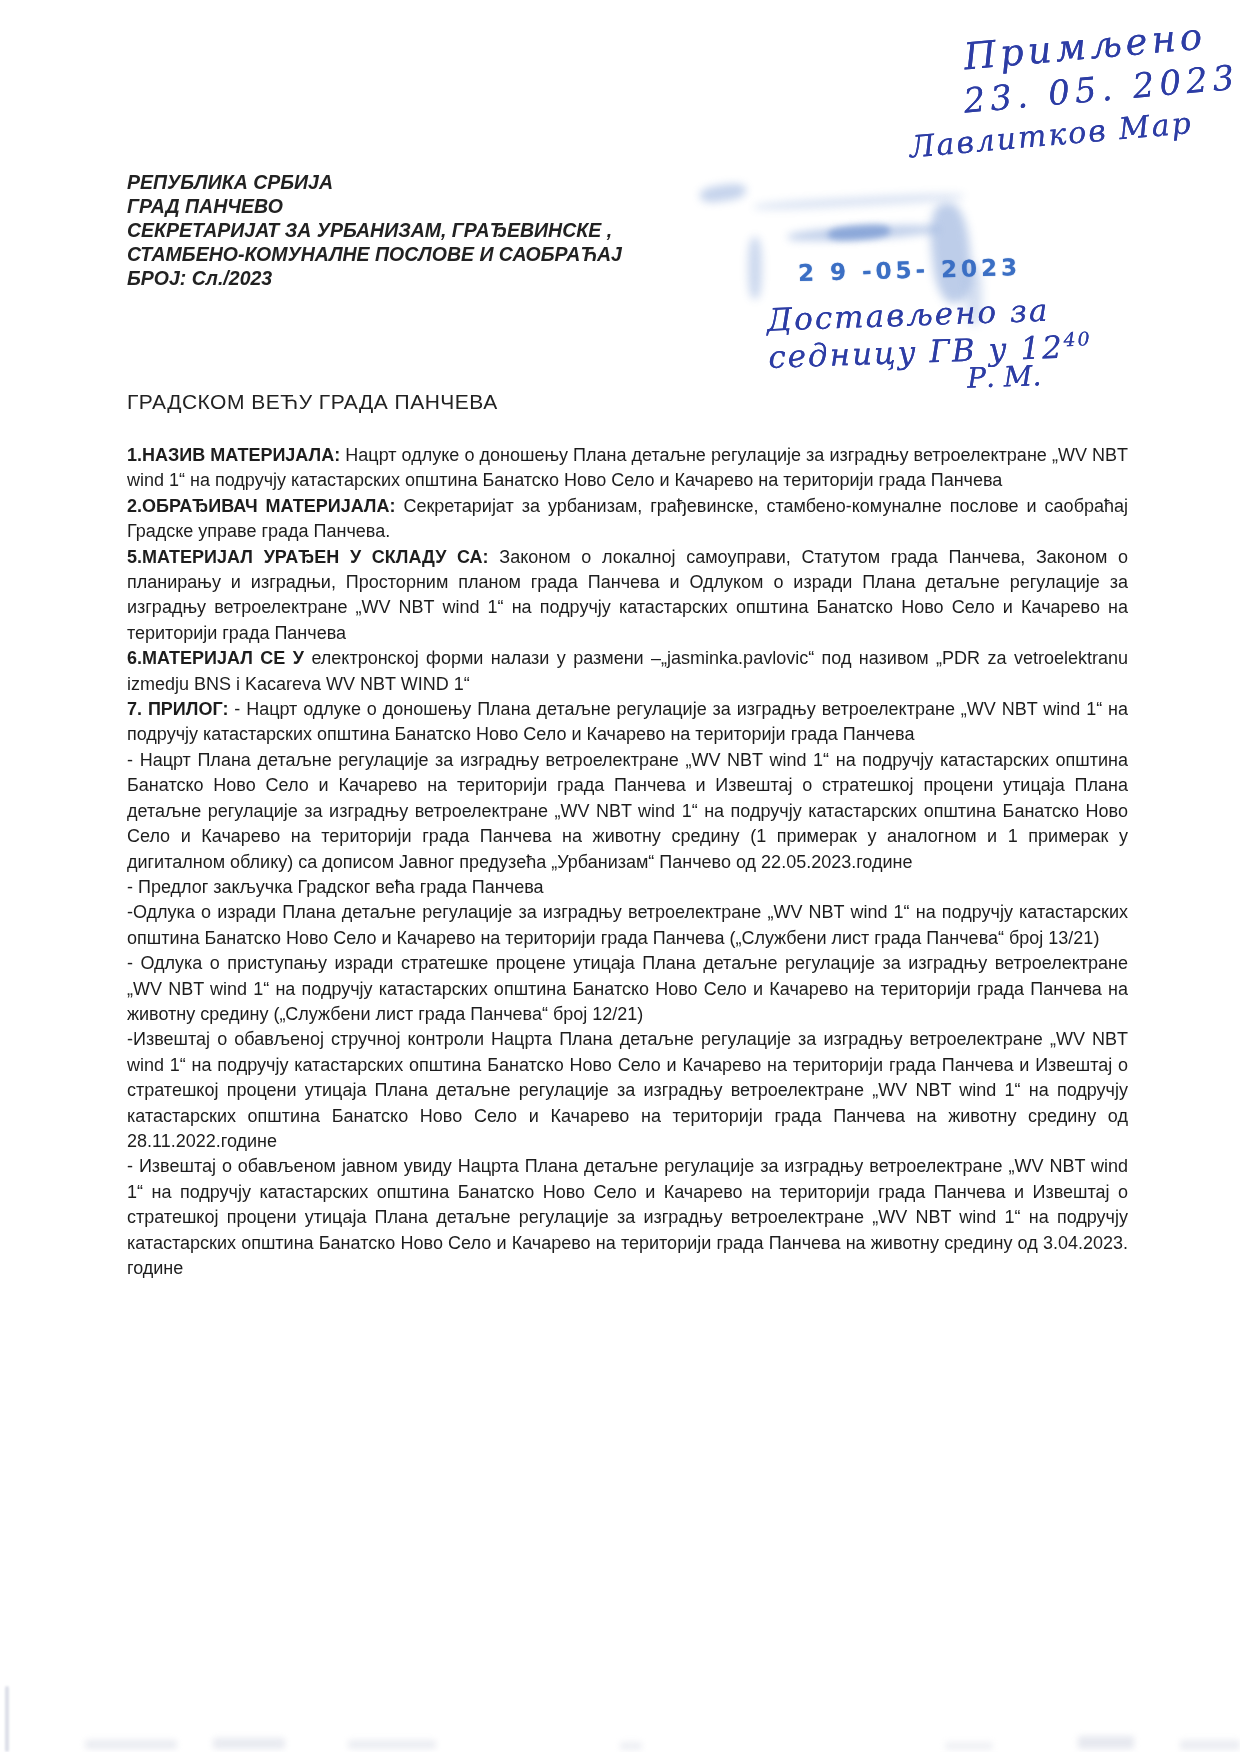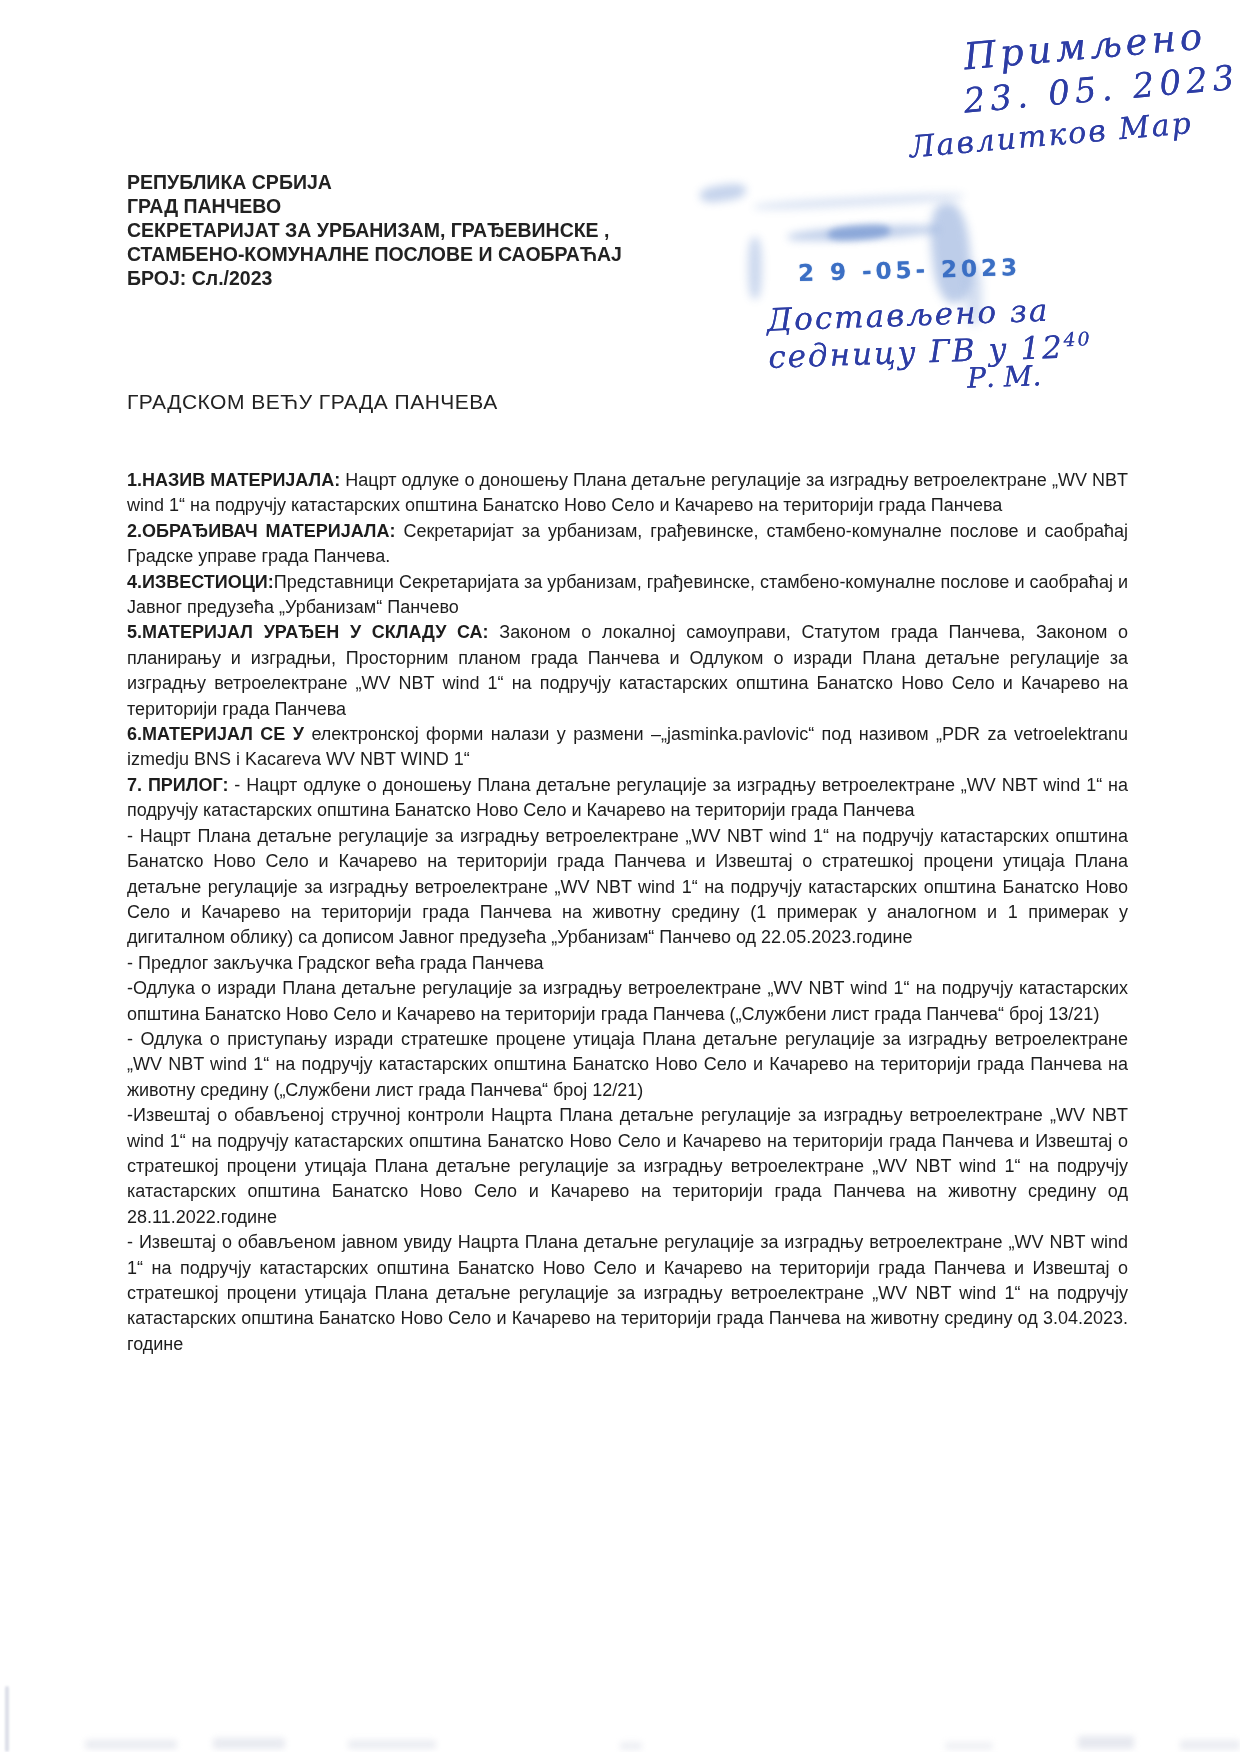--- a/index.html
+++ b/index.html
@@ -46,29 +46,29 @@
   }
   .delivery-note{position:absolute; left:768px; top:296px; transform:rotate(-2deg);}
   .delivery-note .l1{font-size:31px; letter-spacing:2px;}
   .delivery-note .l2{font-size:31px; letter-spacing:2px; margin-top:1px;}
   .delivery-note .l2 sup{font-size:19px;}
   .delivery-note .l3{font-size:28px; margin-left:198px; margin-top:-6px;}
   
   .letterhead{
     position:absolute; left:127px; top:170px;
     font-weight:bold; font-size:19.5px; line-height:24px;
-    letter-spacing:0px; color:#222;
+    letter-spacing:0px; color:#222;font-style:italic;
   }
   .addressee{
     position:absolute; left:127px; top:390px;
     font-weight:normal; font-size:21px; color:#222; letter-spacing:.5px;
   }
   .body-text{
     position:absolute; left:127px; top:443px; width:1001px;
-    font-size:18px; line-height:25.4px; color:#1d1d1d;margin-top:25px;
+    font-size:18px; line-height:25.4px; color:#1d1d1d;
   }
   .body-text p{margin:0; text-align:justify;}
   .bold{font-weight:bold;}
   
   .artifact{position:absolute; background:#b9bfd2; filter:blur(3px); border-radius:3px;}
   .a1{left:85px;  top:1740px; width:92px;  height:9px; opacity:.30;}
   .a2{left:213px; top:1738px; width:72px;  height:11px; opacity:.32;}
   .a3{left:348px; top:1740px; width:88px;  height:9px; opacity:.28;}
   .a4{left:620px; top:1742px; width:22px;  height:8px; opacity:.25;}
   .a5{left:945px; top:1742px; width:48px;  height:8px; opacity:.22;}
@@ -110,21 +110,20 @@
     <div>СЕКРЕТАРИЈАТ ЗА УРБАНИЗАМ, ГРАЂЕВИНСКЕ ,</div>
     <div>СТАМБЕНО-КОМУНАЛНЕ ПОСЛОВЕ И САОБРАЋАЈ</div>
     <div>БРОЈ: Сл./2023</div>
   </div>
 
   <div class="addressee">ГРАДСКОМ ВЕЋУ ГРАДА ПАНЧЕВА</div>
 
   <div class="body-text">
     <p><span class="bold">1.НАЗИВ МАТЕРИЈАЛА:</span><span> Нацрт одлуке о доношењу Плана детаљне регулације за изградњу ветроелектране „WV NBT wind 1“ на подручју катастарских општина Банатско Ново Село и Качарево на територији града Панчева</span></p>
     <p><span class="bold">2.ОБРАЂИВАЧ МАТЕРИЈАЛА:</span><span> Секретаријат за урбанизам, грађевинске, стамбено-комуналне послове и саобраћај Градске управе града Панчева.</span></p>
-    <p><span class="bold">4.ИЗВЕСТИОЦИ:</span><span>Представници Секретаријата за урбанизам, грађевинске, стамбено-комуналне послове и саобраћај и Јавног предузећа „Урбанизам“ Панчево</span></p>
     <p><span class="bold">5.МАТЕРИЈАЛ УРАЂЕН У СКЛАДУ СА:</span><span> Законом о локалној самоуправи, Статутом града Панчева, Законом о планирању и изградњи, Просторним планом града Панчева и Одлуком о изради Плана детаљне регулације за изградњу ветроелектране „WV NBT wind 1“ на подручју катастарских општина Банатско Ново Село и Качарево на територији града Панчева</span></p>
     <p><span class="bold">6.МАТЕРИЈАЛ СЕ У</span><span> електронској форми налази у размени –„jasminka.pavlovic“ под називом „PDR za vetroelektranu izmedju BNS i Kacareva WV NBT WIND 1“</span></p>
     <p><span class="bold">7. ПРИЛОГ:</span><span> - Нацрт одлуке о доношењу Плана детаљне регулације за изградњу ветроелектране „WV NBT wind 1“ на подручју катастарских општина Банатско Ново Село и Качарево на територији града Панчева</span></p>
     <p>- Нацрт Плана детаљне регулације за изградњу ветроелектране „WV NBT wind 1“ на подручју катастарских општина Банатско Ново Село и Качарево на територији града Панчева и Извештај о стратешкој процени утицаја Плана детаљне регулације за изградњу ветроелектране „WV NBT wind 1“ на подручју катастарских општина Банатско Ново Село и Качарево на територији града Панчева на животну средину (1 примерак у аналогном и 1 примерак у дигиталном облику) са дописом Јавног предузећа „Урбанизам“ Панчево од 22.05.2023.године</p>
     <p>- Предлог закључка Градског већа града Панчева</p>
     <p>-Одлука о изради Плана детаљне регулације за изградњу ветроелектране „WV NBT wind 1“ на подручју катастарских општина Банатско Ново Село и Качарево на територији града Панчева („Службени лист града Панчева“ број 13/21)</p>
     <p>- Одлука о приступању изради стратешке процене утицаја Плана детаљне регулације за изградњу ветроелектране „WV NBT wind 1“ на подручју катастарских општина Банатско Ново Село и Качарево на територији града Панчева на животну средину („Службени лист града Панчева“ број 12/21)</p>
     <p>-Извештај о обављеној стручној контроли Нацрта Плана детаљне регулације за изградњу ветроелектране „WV NBT wind 1“ на подручју катастарских општина Банатско Ново Село и Качарево на територији града Панчева и Извештај о стратешкој процени утицаја Плана детаљне регулације за изградњу ветроелектране „WV NBT wind 1“ на подручју катастарских општина Банатско Ново Село и Качарево на територији града Панчева на животну средину од 28.11.2022.године</p>
     <p>- Извештај о обављеном јавном увиду Нацрта Плана детаљне регулације за изградњу ветроелектране „WV NBT wind 1“ на подручју катастарских општина Банатско Ново Село и Качарево на територији града Панчева и Извештај о стратешкој процени утицаја Плана детаљне регулације за изградњу ветроелектране „WV NBT wind 1“ на подручју катастарских општина Банатско Ново Село и Качарево на територији града Панчева на животну средину од 3.04.2023. године</p>
   </div>

